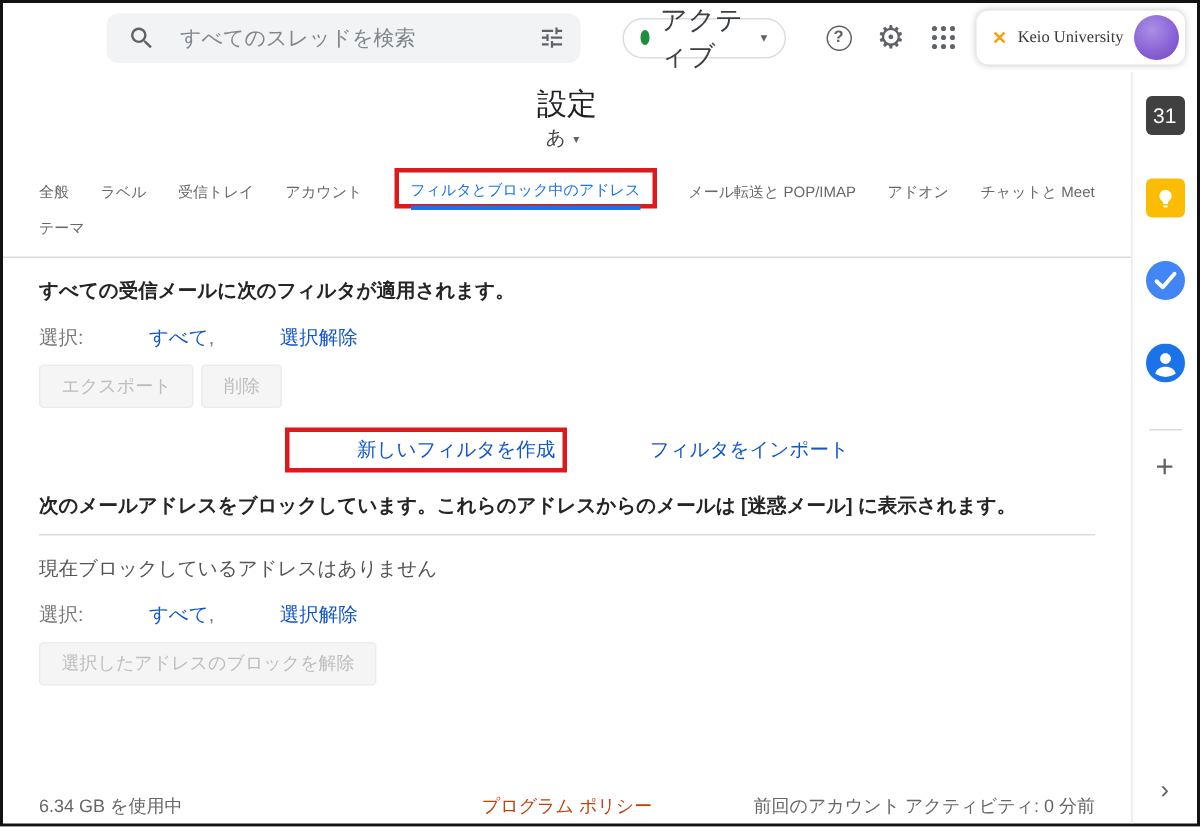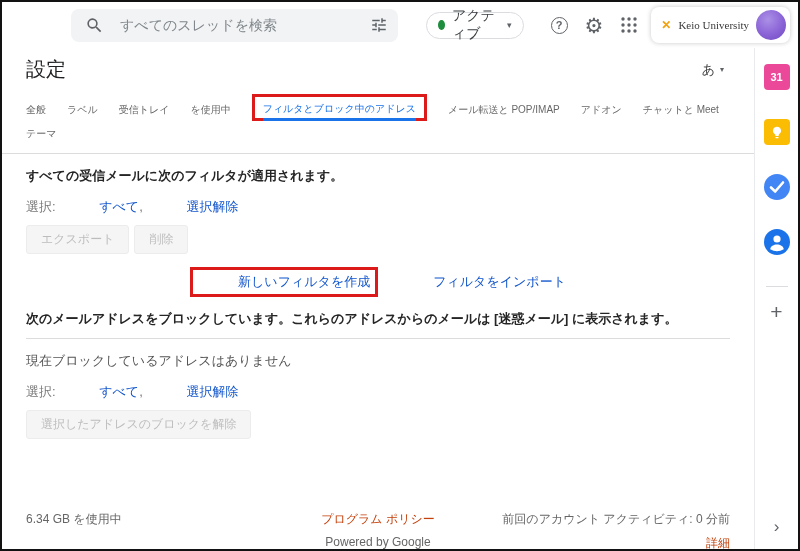--- a/index.html
+++ b/index.html
@@ -11,39 +11,39 @@
   .topbar { flex:0 0 46px; display:flex; align-items:center; padding:0 8px 0 24px; background:#fff;margin-left:45px; }
   .searchbar { width:438px; height:33px; background:#f1f3f4; border-radius:8px;
                display:flex; align-items:center; padding:0 10px 0 14px; }
   .search-input { flex:1; border:none; background:transparent; outline:none;
                   font-size:14px; color:#202124; margin-left:14px; font-family:inherit; }
   .search-input::placeholder { color:#80868b; }
   .icon-btn { display:flex; align-items:center; justify-content:center; cursor:pointer; }
   .status-chip { margin-left:28px; height:27px; border:1px solid #dadce0; border-radius:14px;
                  display:flex; align-items:center; padding:0 11px; gap:7px; cursor:pointer; background:#fff; }
   .status-dot { width:10px; height:10px; border-radius:50%; background:#1e8e3e; }
-  .status-label { font-size:14px; color:#3c4043; }
+  .status-label { font-size:18px; color:#3c4043; }
   .chip-arrow { font-size:9px; color:#5f6368; }
   .help-circle { width:17px; height:17px; border:1.6px solid #5f6368; border-radius:50%;
                  display:flex; align-items:center; justify-content:center;
                  font-size:11px; color:#5f6368; font-weight:bold; }
   .gear-glyph { font-size:21px; color:#5f6368; line-height:1; }
   .tb-gap-help { margin-left:27px; } .tb-gap { margin-left:17px; }
   .keio-badge { margin-left:13px; display:flex; align-items:center; gap:7px; background:#fff;
                 border-radius:8px; box-shadow:0 0 5px rgba(0,0,0,.22); padding:3px 4px 3px 10px; cursor:pointer; }
   .keio-mark { color:#f2a20d; font-weight:bold; font-size:12px; }
   .keio-name { font-family:"Liberation Serif", serif; font-size:11px; color:#3a3a3a; white-space:nowrap; }
   .avatar { width:30px; height:30px; border-radius:50%;
             background:radial-gradient(circle at 40% 32%, #ab90e6 0%, #8a63d6 55%, #7048c0 100%); }
 
   
   .main { flex:1; display:flex; min-height:0; }
   .content { flex:1; padding:6px 24px 0 24px; display:flex; flex-direction:column; min-width:0; }
 
-  .settings-header { display:flex; justify-content:space-between; align-items:center; margin-top:2px; }
+  .settings-header { display:flex; justify-content:space-between; align-items:center; margin-top:2px;flex-direction:column; }
   .settings-title { font-size:20px; font-weight:400; color:#202124; }
   .input-tools { font-size:13px; color:#444; display:flex; align-items:center; gap:5px;
                  margin-right:6px; cursor:pointer; }
   .input-tools .chip-arrow { font-size:8px; }
 
   .tabs-row { display:flex; align-items:flex-end; gap:21px; font-size:10px; color:#686868; }
   .tabs-row1 { margin-top:11px; }
   .tabs-row2 { margin-top:8px; }
   .tab { cursor:pointer; white-space:nowrap; padding-bottom:2px; }
   .tab.active { color:#1a73e8; border-bottom:3px solid #1a73e8; padding-bottom:4px; }
@@ -69,21 +69,21 @@
   .footer-center { text-align:center; }
   .footer-right { text-align:right; }
   .footer-line2 { margin-top:7px; }
   a.footer-link { color:#c2410c; text-decoration:none; cursor:pointer;text-align:right; }
 
   
   .sidebar { flex:0 0 44px; border-left:1px solid #e8eaed; display:flex; flex-direction:column;
              align-items:center; padding-top:16px; position:relative; }
   .side-icon { width:26px; height:26px; margin-bottom:29px; cursor:pointer;
                display:flex; align-items:center; justify-content:center; }
-  .cal-icon { background:#ec4899; border-radius:4px; color:#fff; font-size:11px; font-weight:bold;
+  .cal-icon { background:#404040; border-radius:4px; color:#fff; font-size:14px; font-weight:normal;
               width:26px; height:26px; display:flex; align-items:center; justify-content:center; }
   .keep-icon { background:#fbbc04; border-radius:4px; width:26px; height:26px;
                display:flex; align-items:center; justify-content:center; }
   .side-divider { width:22px; border-bottom:1px solid #dadce0; margin:2px 0 14px 0; }
   .plus-glyph { font-size:21px; color:#5f6368; line-height:1; cursor:pointer; }
   .collapse-chevron { position:absolute; bottom:12px; font-size:17px; color:#5f6368; cursor:pointer; }
 </style>
 </head>
 <body>
 
@@ -147,21 +147,21 @@
         <span class="input-tools">
           <span>あ</span>
           <span class="chip-arrow">▾</span>
         </span>
       </div>
 
       <div class="tabs-row tabs-row1">
         <span class="tab">全般</span>
         <span class="tab">ラベル</span>
         <span class="tab">受信トレイ</span>
-        <span class="tab">を使用中</span>
+        <span class="tab">アカウント</span>
         <span class="annotation-box tab-annotation">
           <span class="tab active">フィルタとブロック中のアドレス</span>
         </span>
         <span class="tab">メール転送と POP/IMAP</span>
         <span class="tab">アドオン</span>
         <span class="tab">チャットと Meet</span>
 
       </div>
       <div class="tabs-row tabs-row2">
         <span class="tab">テーマ</span>

